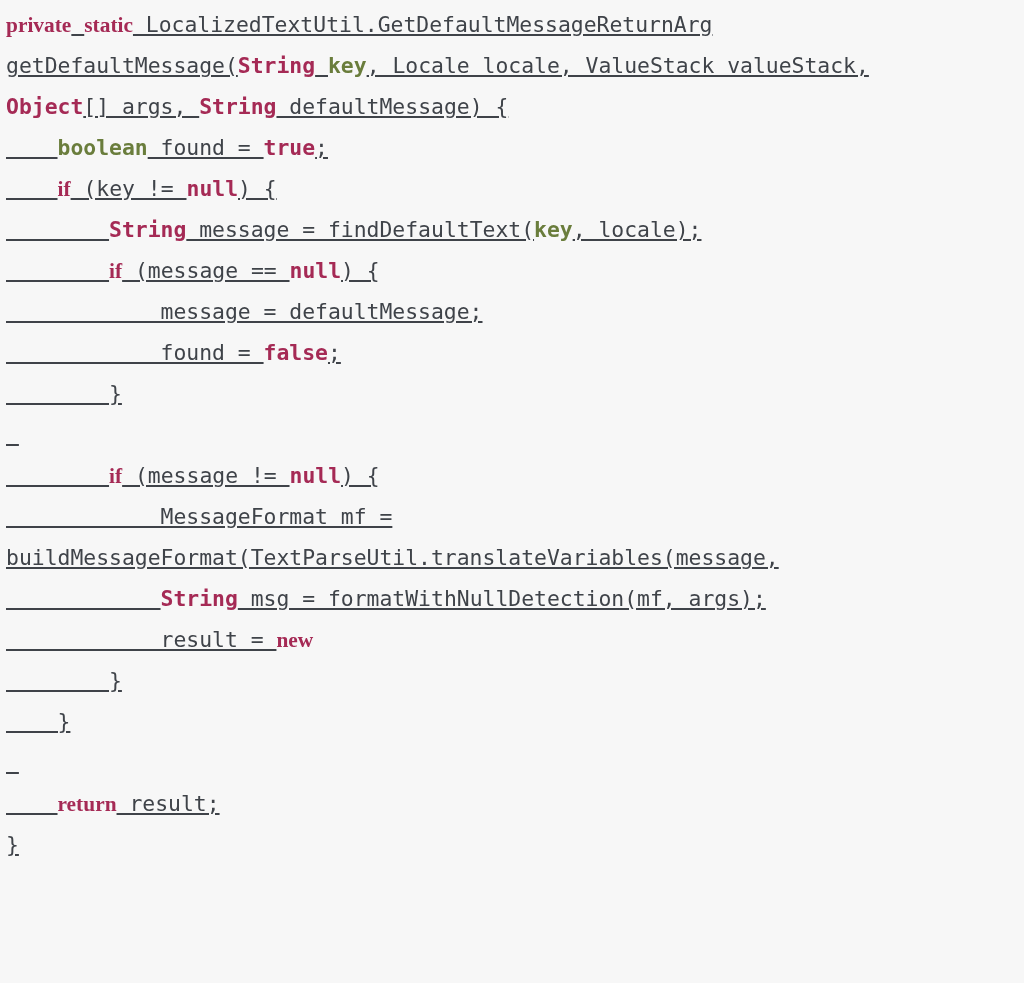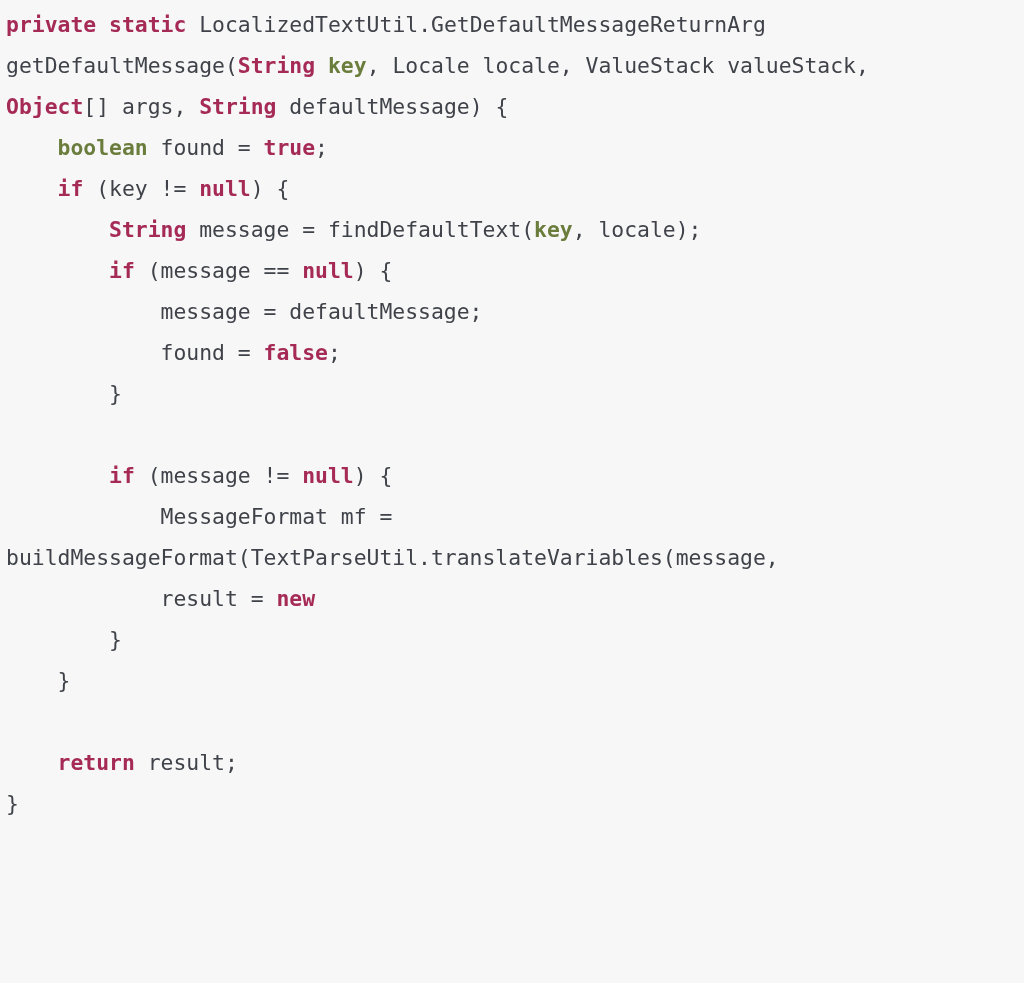--- a/index.html
+++ b/index.html
@@ -29,56 +29,59 @@
     color: #3f4349;
     letter-spacing: 0px;
     font-weight: 400;
   }
   .code-line.blank {
     white-space: pre;
   }
   .tok-kw {
     color: #a52a55;
     font-weight: 700;
+    font-family: Liberation Serif, serif;
   }
   .tok-type {
     color: #a52a55;
     font-weight: 700;
     margin-top: 12px;
   }
   .tok-lit {
     color: #a52a55;
     font-weight: 700;
   }
   .tok-param {
     color: #6a7d3c;
     font-weight: 700;
   }
   .tok-plain {
     color: #3f4349;
     font-weight: 400;
+    text-decoration: underline;
   }
 </style>
 </head>
 <body>
 
 <div id="code-block">
     <div class="code-line"><span class="tok-kw">private</span><span class="tok-plain"> </span><span class="tok-kw">static</span><span class="tok-plain"> LocalizedTextUtil.GetDefaultMessageReturnArg</span></div>
     <div class="code-line"><span class="tok-plain">getDefaultMessage(</span><span class="tok-type">String</span><span class="tok-plain"> </span><span class="tok-param">key</span><span class="tok-plain">, Locale locale, ValueStack valueStack,</span></div>
     <div class="code-line"><span class="tok-type">Object</span><span class="tok-plain">[] args, </span><span class="tok-type">String</span><span class="tok-plain"> defaultMessage) {</span></div>
     <div class="code-line"><span class="tok-plain">    </span><span class="tok-param">boolean</span><span class="tok-plain"> found = </span><span class="tok-lit">true</span><span class="tok-plain">;</span></div>
     <div class="code-line"><span class="tok-plain">    </span><span class="tok-kw">if</span><span class="tok-plain"> (key != </span><span class="tok-lit">null</span><span class="tok-plain">) {</span></div>
     <div class="code-line"><span class="tok-plain">        </span><span class="tok-type">String</span><span class="tok-plain"> message = findDefaultText(</span><span class="tok-param">key</span><span class="tok-plain">, locale);</span></div>
     <div class="code-line"><span class="tok-plain">        </span><span class="tok-kw">if</span><span class="tok-plain"> (message == </span><span class="tok-lit">null</span><span class="tok-plain">) {</span></div>
     <div class="code-line"><span class="tok-plain">            message = defaultMessage;</span></div>
     <div class="code-line"><span class="tok-plain">            found = </span><span class="tok-lit">false</span><span class="tok-plain">;</span></div>
     <div class="code-line"><span class="tok-plain">        }</span></div>
     <div class="code-line blank"><span class="tok-plain"> </span></div>
     <div class="code-line"><span class="tok-plain">        </span><span class="tok-kw">if</span><span class="tok-plain"> (message != </span><span class="tok-lit">null</span><span class="tok-plain">) {</span></div>
     <div class="code-line"><span class="tok-plain">            MessageFormat mf =</span></div>
     <div class="code-line"><span class="tok-plain">buildMessageFormat(TextParseUtil.translateVariables(message,</span></div>
+    <div class="code-line"><span class="tok-plain">            </span><span class="tok-type">String</span><span class="tok-plain"> msg = formatWithNullDetection(mf, args);</span></div>
     <div class="code-line"><span class="tok-plain">            result = </span><span class="tok-kw">new</span></div>
     <div class="code-line"><span class="tok-plain">        }</span></div>
     <div class="code-line"><span class="tok-plain">    }</span></div>
     <div class="code-line blank"><span class="tok-plain"> </span></div>
     <div class="code-line"><span class="tok-plain">    </span><span class="tok-kw">return</span><span class="tok-plain"> result;</span></div>
     <div class="code-line"><span class="tok-plain">}</span></div>
   </div>
 
 </body></html>

